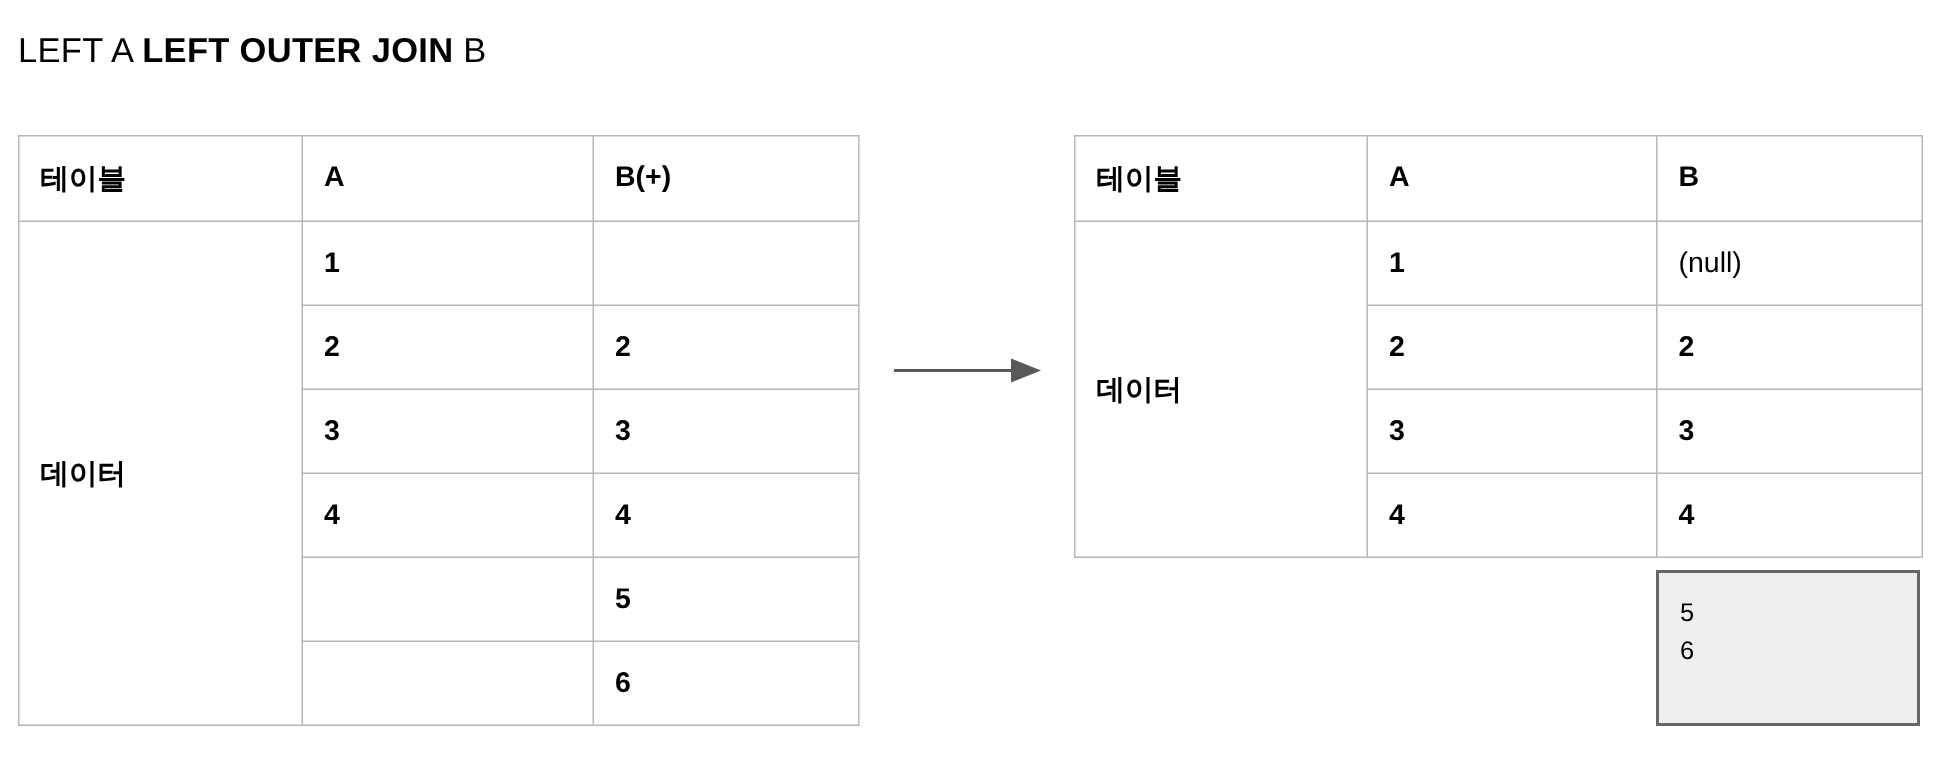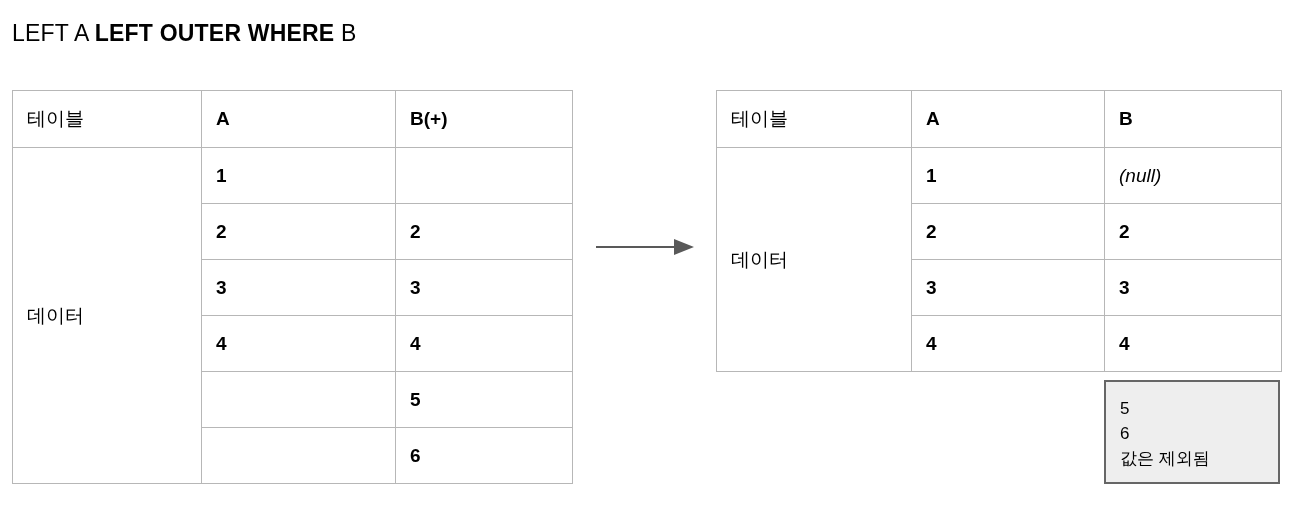--- a/index.html
+++ b/index.html
@@ -38,27 +38,27 @@
   .jtable td {
     border: 1px solid #b7b7b7;
     padding: 0 0 0 14px;
     font-size: 19px;
     vertical-align: middle;
     background: #ffffff;
     height: 56px;
     box-sizing: border-box;
   }
   .hdr { font-weight: bold; font-size: 20px; }
-  .lbl { font-weight: normal; font-size: 19px; }
+  .lbl { font-weight: bold; font-size: 19px; }
   .val { font-weight: bold; font-size: 19px; }
   .magenta { background: #ff00ff; }
   .blue    { background: #4a86e8; }
   .peach   { background: #fce5a6; }
   .cyan    { background: #00ffff; }
-  .plain   { font-weight: normal; font-style: italic; }
+  .plain   { font-weight: normal; }
 
   
   #left-table { left: 12px; top: 90px; }
   #left-table .c-label { width: 189px; }
   #left-table .c-a     { width: 194px; }
   #left-table .c-b     { width: 177px; }
   #left-table tr.head td { height: 57px; }
 
   
   #right-table { left: 716px; top: 90px; }
@@ -92,21 +92,21 @@
     font-size: 17px;
     line-height: 25px;
     color: #000000;
     white-space: nowrap;
   }
 </style>
 </head>
 <body>
 
 <div class="title">
-  <span>LEFT A </span><span class="bold">LEFT OUTER WHERE</span><span> B</span>
+  <span>LEFT A </span><span class="bold">LEFT OUTER JOIN</span><span> B</span>
 </div>
 
 <table class="jtable" id="left-table">
   <colgroup>
     <col class="c-label">
       <col class="c-a">
       <col class="c-b">
   </colgroup>
   <tbody>
     <tr class="head">
@@ -177,14 +177,13 @@
     <tr>
       <td class="val peach">4</td>
       <td class="val peach">4</td>
     </tr>
   </tbody>
 </table>
 
 <div class="note-box">
   <div class="note-line">5</div>
   <div class="note-line">6</div>
-  <div class="note-line">값은 제외됨</div>
 </div>
 
 </body></html>

